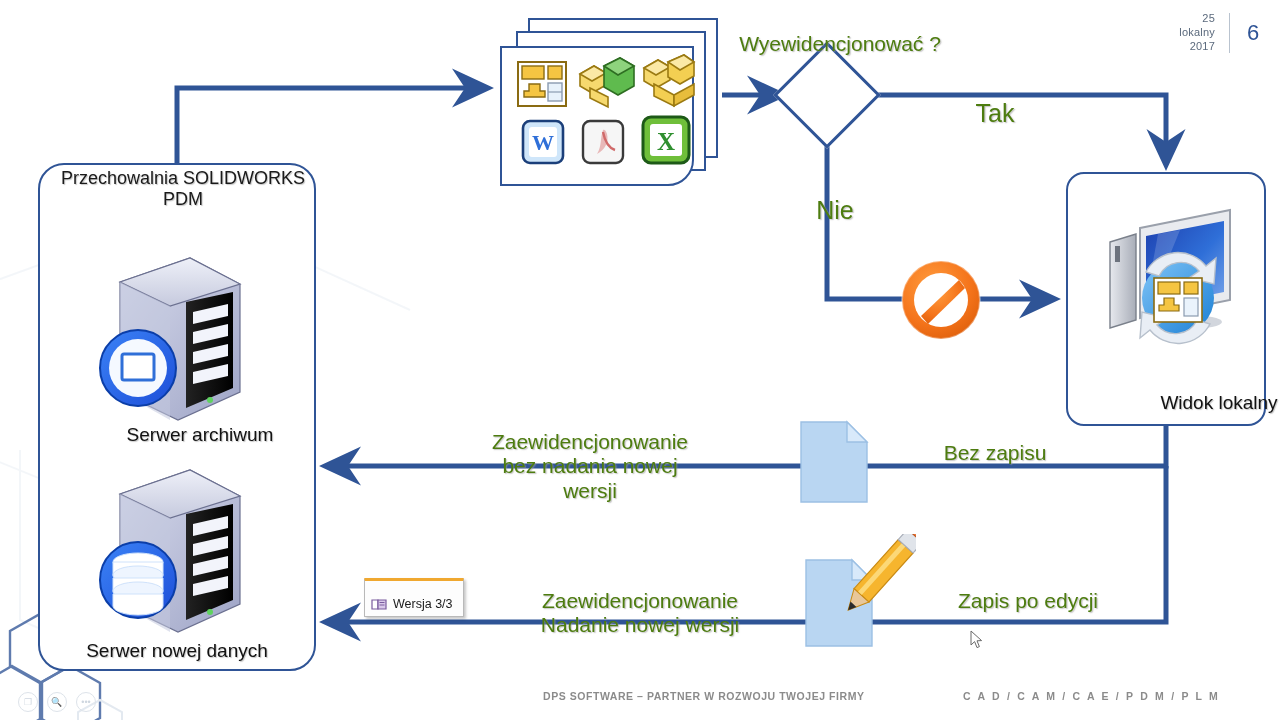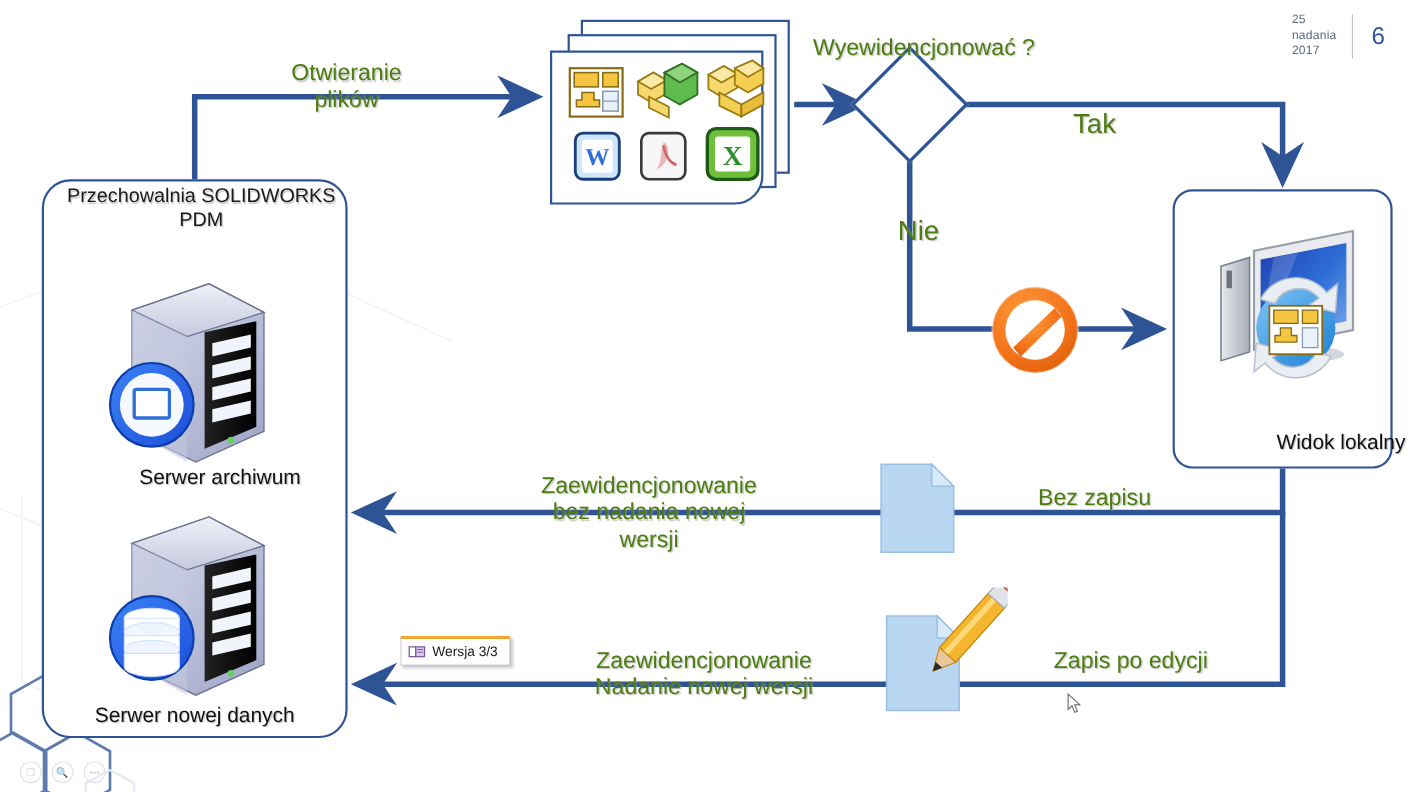--- a/index.html
+++ b/index.html
@@ -14,21 +14,21 @@
 
   
   .hex-wm { position:absolute; left:-8px; bottom:-10px; width:210px; height:130px; opacity:.85; pointer-events:none; }
   .corner-icons { position:absolute; left:18px; bottom:8px; display:flex; gap:9px; align-items:center; }
   .corner-icons .ci { width:20px; height:20px; border-radius:50%; border:1.3px solid #dde3ea; color:#cfd7e0;
        display:flex; align-items:center; justify-content:center; font-size:9px; }
   .big-wm { position:absolute; left:-40px; top:150px; width:460px; height:560px; opacity:.5; pointer-events:none; }
 
   
   .header { position:absolute; top:12px; right:18px; display:flex; align-items:center; gap:14px; }
-  .hdr-date { text-align:left; font-size:11px; line-height:1.25; color:#5b6a7d; letter-spacing:.2px; }
+  .hdr-date { text-align:right; font-size:11px; line-height:1.25; color:#5b6a7d; letter-spacing:.2px; }
   .hdr-sep { width:1px; height:40px; background:#b9c3cf; }
   .hdr-page { font-size:22px; color:#2f5496; min-width:18px; text-align:center; }
 
   
   .footer { position:absolute; bottom:8px; left:0; width:1280px; height:26px; }
   .f-left { position:absolute; left:543px; top:4px; font-size:10.5px; letter-spacing:.55px;
             color:#8b8b8b; font-weight:700; font-family:"Liberation Sans", sans-serif; }
   .f-right { position:absolute; left:963px; top:4px; font-size:10.5px; letter-spacing:2.2px;
              color:#8b8b8b; font-weight:700; }
 
@@ -62,21 +62,21 @@
 
   
   .diamond { position:absolute; left:789px; top:57px; width:76px; height:76px;
              border:3px solid #2f5496; transform:rotate(45deg); background:#fff; }
 
   
   .noentry { position:absolute; left:899px; top:258px; width:84px; height:84px; }
 
   
   .tooltip {
-    position:absolute; left:364px; top:578px; padding:4px 10px 5px 6px;
+    position:absolute; left:364px; top:578px; padding:16px 10px 5px 6px;
     background:#fdfdfd; border:1px solid #b9b9b9; border-top:3px solid #f0a830;
     box-shadow: 2px 2px 3px rgba(0,0,0,.22); display:flex; align-items:center; gap:6px;
     font-size:12.5px; color:#1a1a1a; border-radius:1px;
   }
   .tt-ico { width:16px; height:13px; flex:none; }
 
   
   .cursor { position:absolute; left:970px; top:630px; width:13px; height:19px; }
 </style>
 </head>
@@ -106,21 +106,21 @@
 
   <div class="corner-icons">
     <span class="ci">❐</span>
     <span class="ci">🔍</span>
     <span class="ci">•••</span>
   </div>
 
   <div class="header">
     <div class="hdr-date">
       <div>25</div>
-      <div>nadania</div>
+      <div>lokalny</div>
       <div>2017</div>
     </div>
     <div class="hdr-sep"></div>
     <div class="hdr-page">6</div>
   </div>
 
   <svg class="wires" viewBox="0 0 1280 720">
     <defs>
       <marker id="ah" markerWidth="9" markerHeight="9" refX="6.2" refY="4.5" orient="auto">
         <path d="M0,0.6 L8.4,4.5 L0,8.4 L2.6,4.5 Z" fill="#2f5496"></path>
@@ -315,22 +315,20 @@
     <g>
       <rect x="66" y="88" width="48" height="44" fill="#ffffff" stroke="#8a6b12" stroke-width="1.6"></rect>
       <rect x="70" y="92" width="22" height="12" fill="#f5c542" stroke="#8a6b12" stroke-width="1.2"></rect>
       <rect x="96" y="92" width="14" height="12" fill="#f5c542" stroke="#8a6b12" stroke-width="1.2"></rect>
       <path d="M76 108 h10 v7 h5 v6 h-20 v-6 h5 z" fill="#f5c542" stroke="#8a6b12" stroke-width="1.2"></path>
       <rect x="96" y="108" width="14" height="18" fill="#eaf3fc" stroke="#8a9bb0" stroke-width="1.2"></rect>
     </g>
   </svg>
   <div class="node-label" style="left:1066px; top:392px; width:212px;margin-left:47px;">Widok lokalny</div>
 
-  <div class="flab" style="left:195px; top:55px; width:240px;">Otwieranie
-plików</div>
 
   <div class="flab" style="left:440px; top:430px; width:300px;">Zaewidencjonowanie
 bez nadania nowej
 wersji</div>
 
   <div class="flab" style="left:490px; top:589px; width:300px;">Zaewidencjonowanie
 Nadanie nowej wersji</div>
 
   <div class="flab" style="left:928px; top:589px; width:200px;">Zapis po edycji</div>
 
@@ -360,14 +358,18 @@
       <path d="M7 2 h8 v9 h-8 z" fill="#d9c9ea" stroke="#7a5c9e" stroke-width="1.2"></path>
       <path d="M8.5 4.5 h5 M8.5 7 h5" stroke="#7a5c9e" stroke-width="1"></path>
     </svg>
     <span>Wersja 3/3</span>
   </div>
 
   <svg class="cursor" viewBox="0 0 13 19">
     <path d="M1 1 L1 15 L4.6 11.6 L7 17.6 L9.4 16.6 L7 10.8 L11.6 10.6 Z" fill="#ffffff" stroke="#6a6a6a" stroke-width="1"></path>
   </svg>
 
+  <div class="footer">
+    <div class="f-left">DPS SOFTWARE – PARTNER W ROZWOJU TWOJEJ FIRMY</div>
+    <div class="f-right">C A D   /   C A M   /   C A E   /   P D M   /   P L M</div>
+  </div>
 
 </div>
 
 </body></html>

